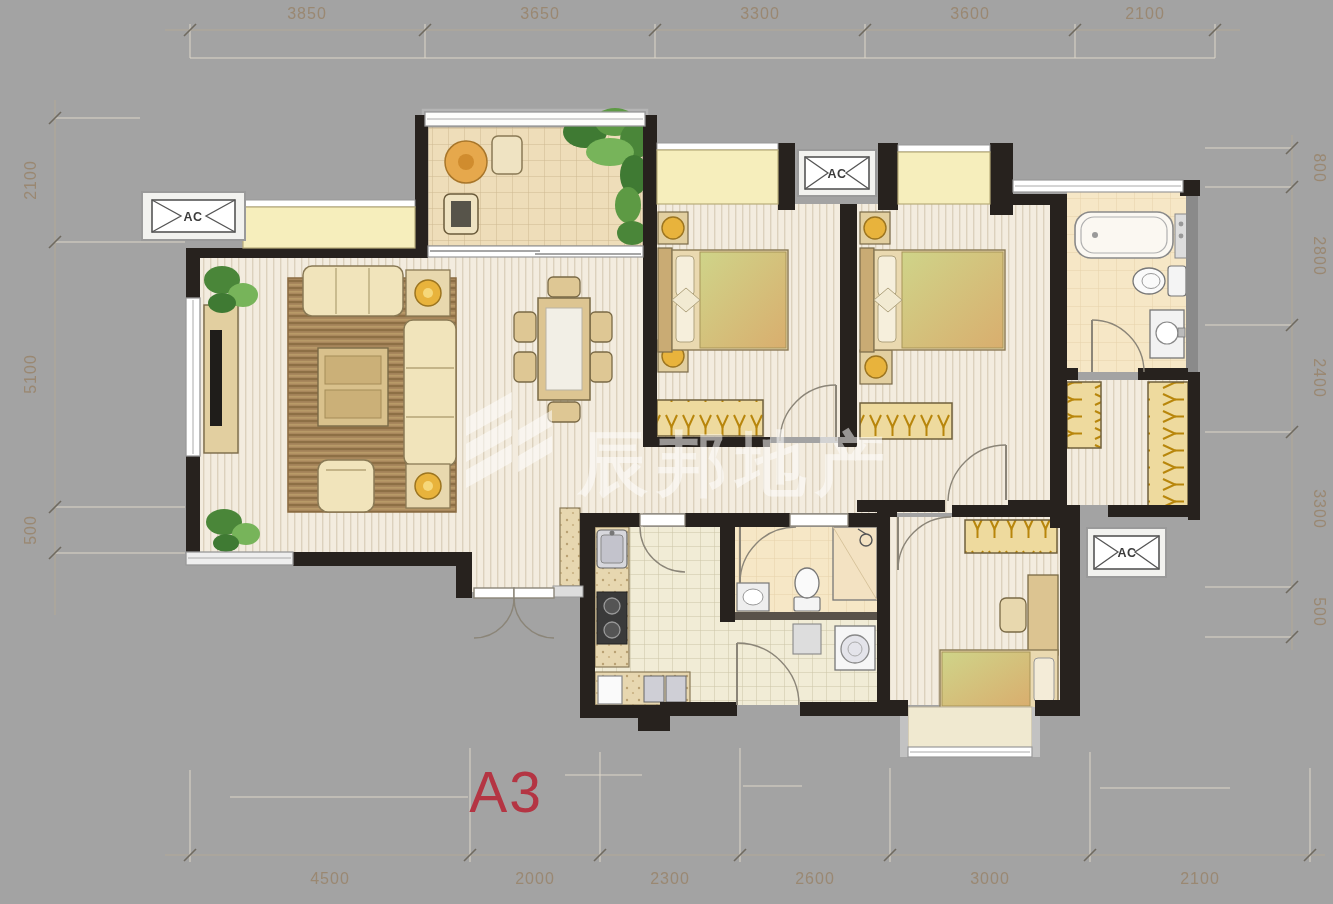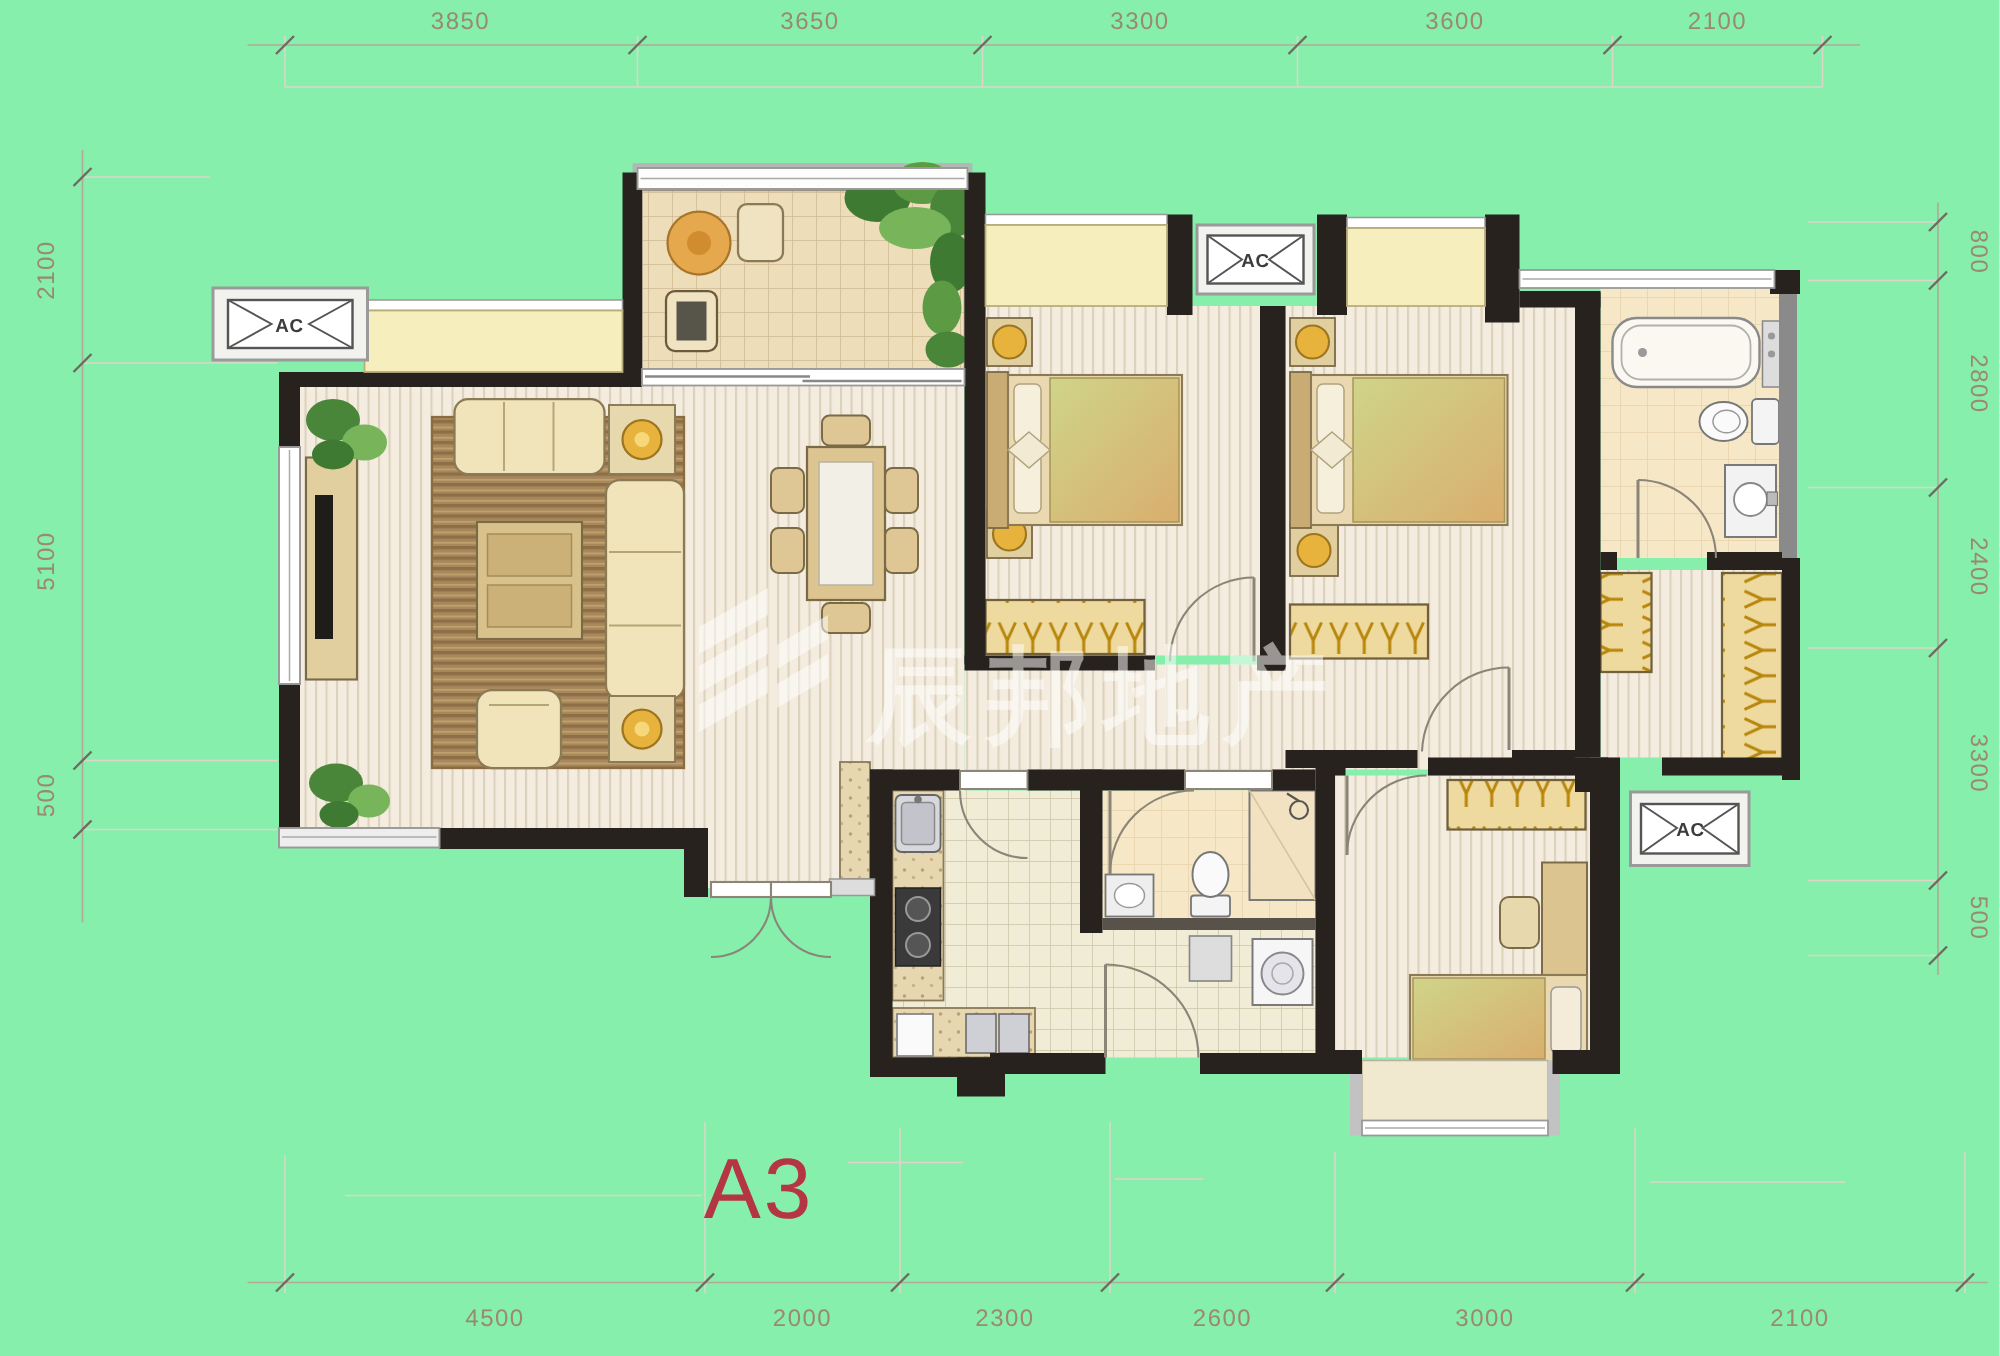--- a/index.html
+++ b/index.html
@@ -1,16 +1,16 @@
 <!DOCTYPE html>
 <html style="--wall: #27221e; --dimension-text: #9a8872; --dimension-line: #b3a998; --plan-title-red: #b43543; --wood-floor: #f3ecdf; --bay-window-yellow: #f6eebc; --furniture-cream: #f1e4bb; --furniture-wood: #ddc592; --lamp-yellow: #e8b33c; --rug-brown: #a8875c; --plant-green: #5d9a44; --tile-tan: #eeddb9; --watermark-white: #ffffff;"><head>
 <meta charset="utf-8">
 <style>
   html,body{margin:0;padding:0;background:#ffffff;}
-  .stage{width:1333px;height:904px;position:relative;background:#86efac;overflow:hidden;}
+  .stage{width:1333px;height:904px;position:relative;background:#a3a3a3;overflow:hidden;}
   svg{display:block;}
   .wall{fill:var(--wall,#27221e);}
   .dimline{stroke:var(--dimension-line,#b3a998);stroke-width:1.1;fill:none;}
   .dimfaint{stroke:#ddd6c8;stroke-width:1;fill:none;}
   .slash{stroke:#6f6a60;stroke-width:1.6;}
   .dimtext{fill:var(--dimension-text,#9a8872);font-family:"Liberation Sans",sans-serif;font-size:16px;letter-spacing:1px;}
   .actext{font-family:"Liberation Sans",sans-serif;font-weight:700;font-size:12.5px;fill:#3c3c3c;letter-spacing:.5px;}
   .plantitle{fill:var(--plan-title-red,#b43543);font-family:"Liberation Sans",sans-serif;font-size:57px;letter-spacing:2px;}
   .wmtext{fill:var(--watermark-white,#fff);font-family:"DejaVu Sans",sans-serif;font-weight:700;font-size:70px;letter-spacing:9px;}
   .doorarc{stroke:#8b8578;stroke-width:1.4;fill:none;}

